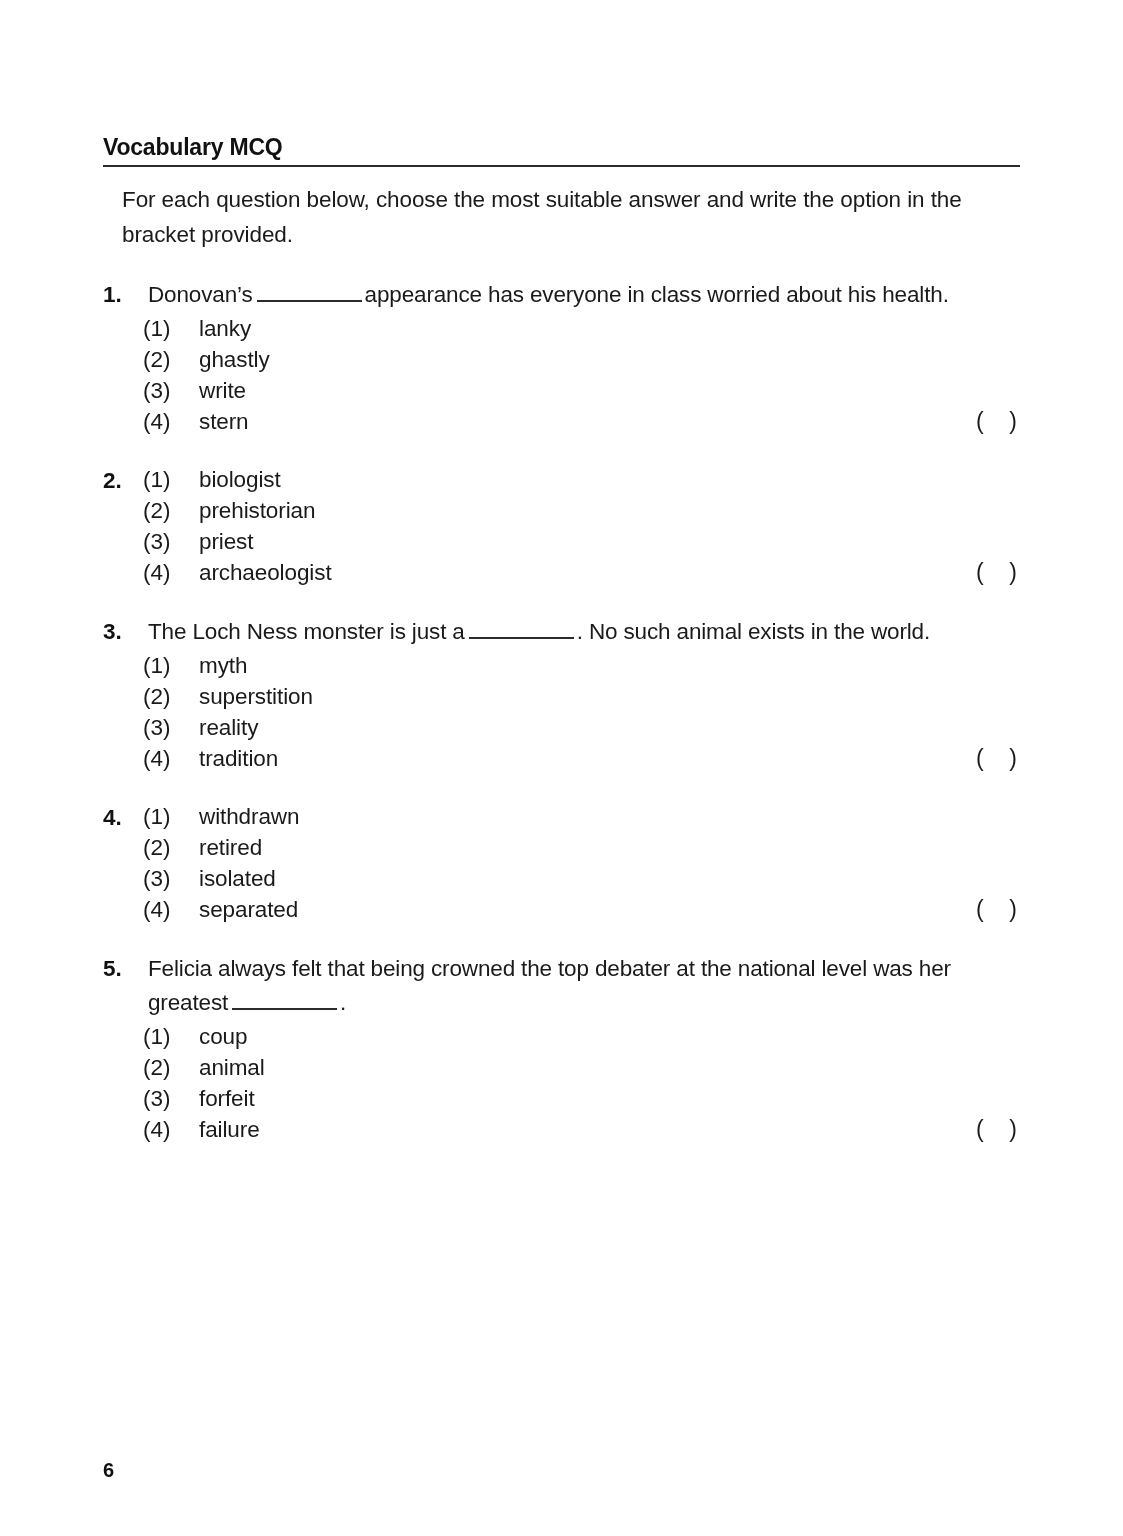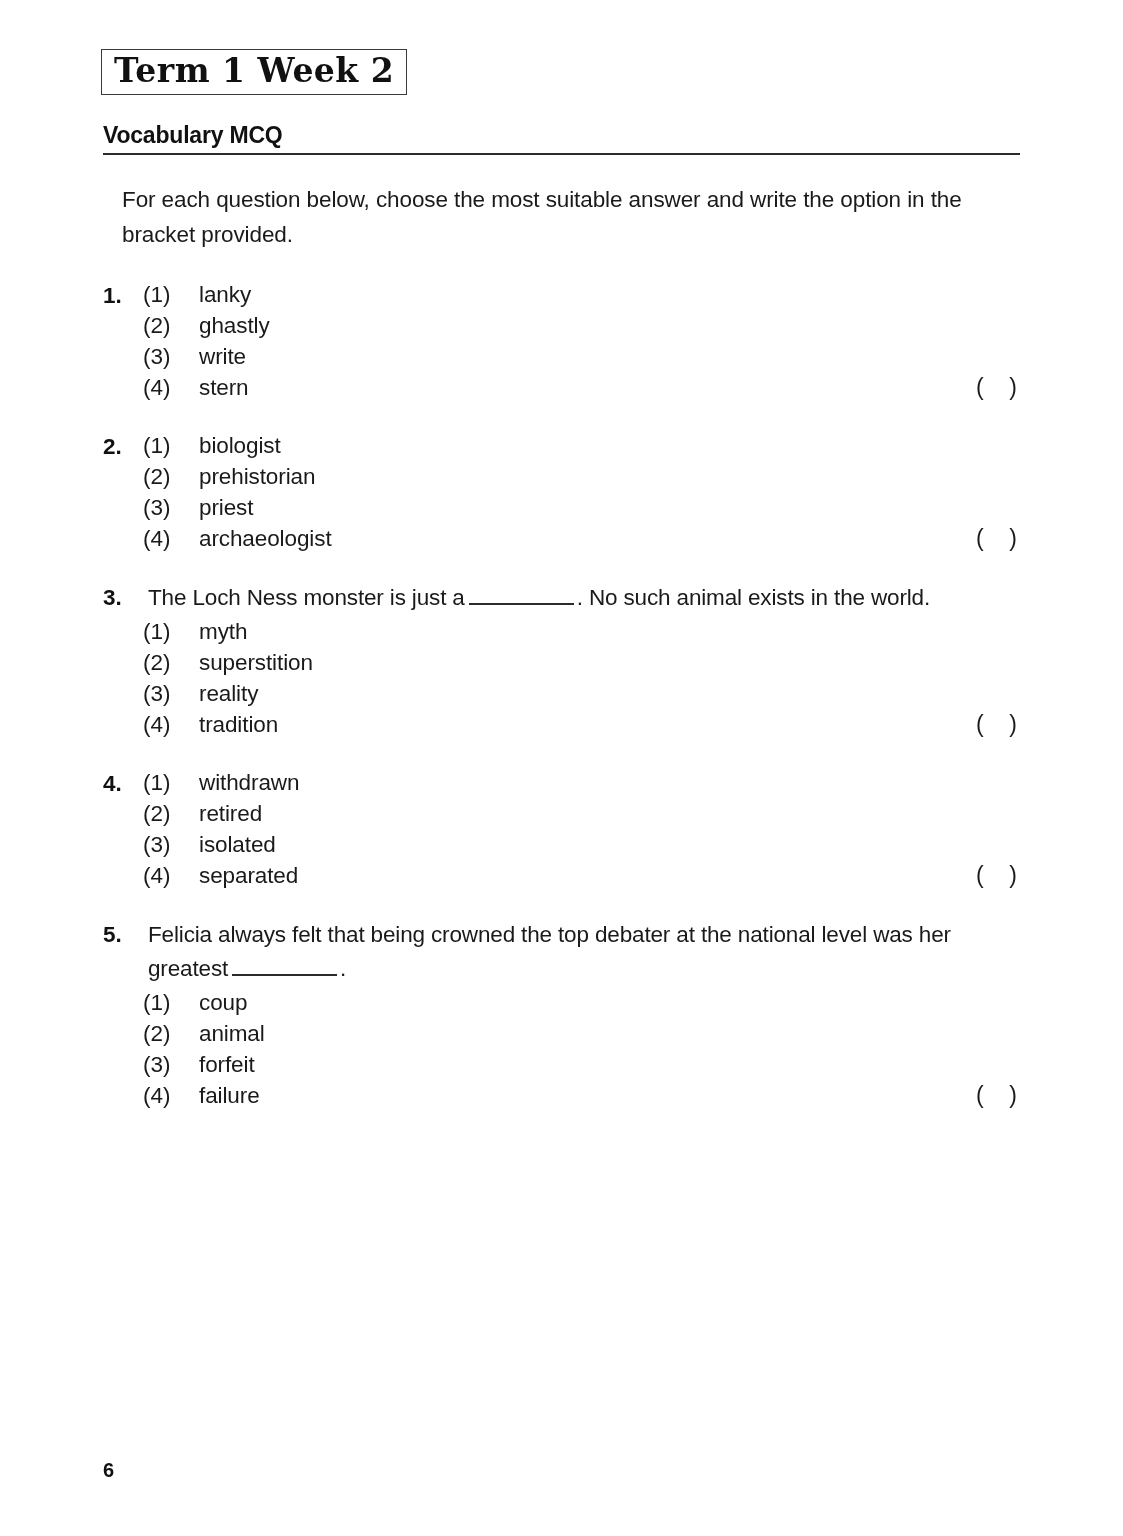--- a/index.html
+++ b/index.html
@@ -35,21 +35,21 @@
     line-height: 36px;
     letter-spacing: 0.5px;
     color: #111111;
     white-space: nowrap;
   }
 
   
   .section-head {
     position: absolute;
     left: 103px;
-    top: 121px;
+    top: 133px;
     width: 917px;
   }
   .section-head-text {
     font-size: 23px;
     font-weight: bold;
     letter-spacing: -0.2px;
     color: #111111;
     line-height: 28px;
   }
   .section-rule {
@@ -155,34 +155,31 @@
     font-size: 20px;
     font-weight: bold;
     color: #111111;
   }
 </style>
 </head>
 <body>
 
 <div class="page">
 
-  <div class="title-box">
-    <div class="title-box-text">Term 1 Week 2</div>
-  </div>
 
   <div class="section-head">
     <div class="section-head-text">Vocabulary MCQ</div>
     <div class="section-rule"></div>
   </div>
 
   <div class="instruction">For each question below, choose the most suitable answer and write the option in the bracket provided.</div>
 
   <div class="questions">
       <div class="question">
-        <div class="q-head"><span class="q-num">1.</span></div>
+        <div class="q-head"><span class="q-num">1.</span><span class="q-stem"><span>Donovan’s</span><span class="blank"></span><span>appearance has everyone in class worried about his health.</span></span></div>
         <div class="options">
           <div class="option-row">
             <span class="opt-marker">(1)</span>
             <span class="opt-label">lanky</span>
           </div>
           <div class="option-row">
             <span class="opt-marker">(2)</span>
             <span class="opt-label">ghastly</span>
           </div>
           <div class="option-row">

